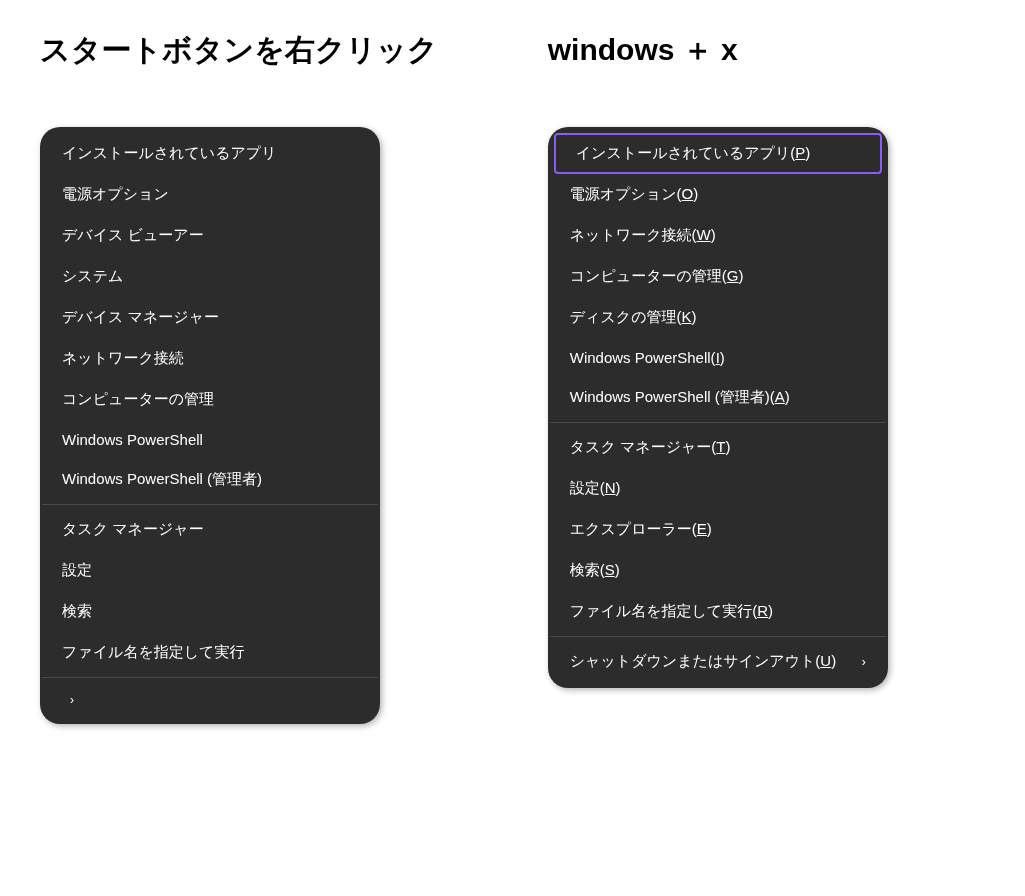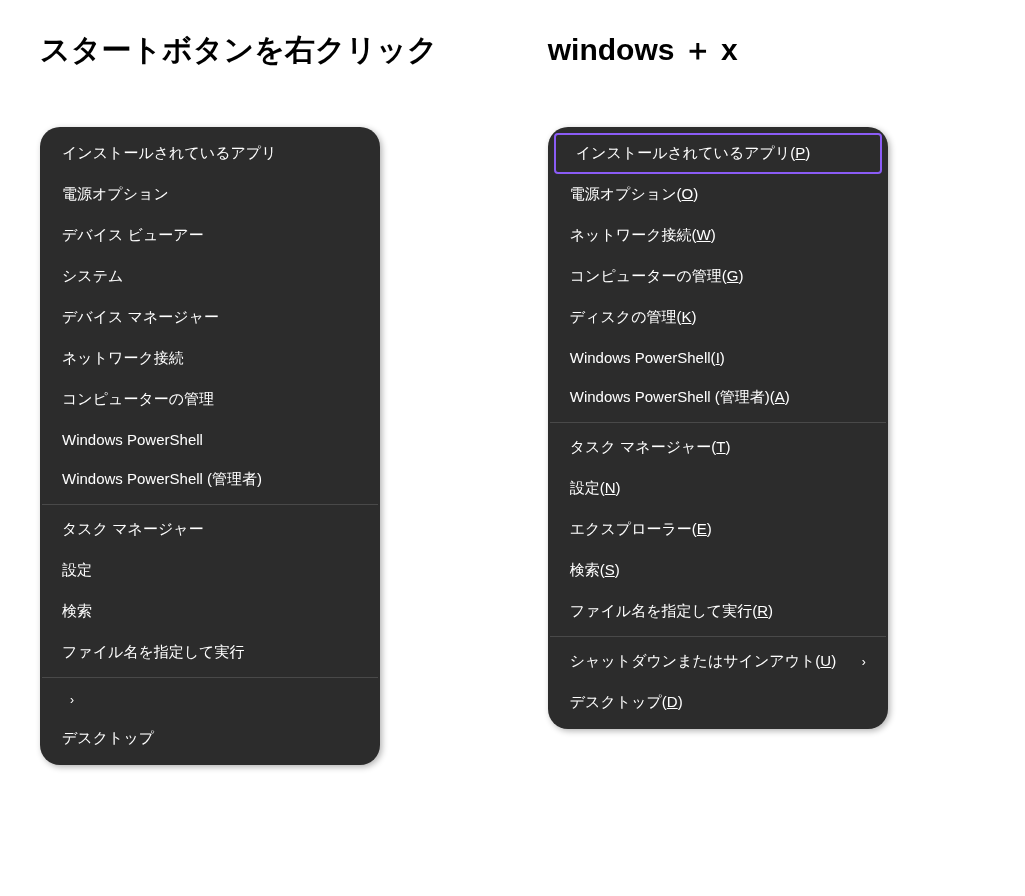--- a/index.html
+++ b/index.html
@@ -107,23 +107,20 @@
         <div class="menu-item">
           <span class="label-wrap">検索</span>
         </div>
         <div class="menu-item">
           <span class="label-wrap">ファイル名を指定して実行</span>
         </div>
         <div class="menu-separator"></div>
         <div class="menu-item">
           <span class="chevron">›</span>
         </div>
-        <div class="menu-item">
-          <span class="label-wrap">デスクトップ</span>
-        </div>
       </div>
   </div>
   <div class="column">
     <div class="heading">windows ＋ x</div>
     <div class="menu" id="right-menu">
         <div class="menu-item highlighted">
           <span class="label-wrap">インストールされているアプリ(<span class="accel">P</span>)</span>
         </div>
         <div class="menu-item">
           <span class="label-wrap">電源オプション(<span class="accel">O</span>)</span>
@@ -157,18 +154,15 @@
           <span class="label-wrap">検索(<span class="accel">S</span>)</span>
         </div>
         <div class="menu-item">
           <span class="label-wrap">ファイル名を指定して実行(<span class="accel">R</span>)</span>
         </div>
         <div class="menu-separator"></div>
         <div class="menu-item">
           <span class="label-wrap">シャットダウンまたはサインアウト(<span class="accel">U</span>)</span>
           <span class="chevron">›</span>
         </div>
-        <div class="menu-item">
-          <span class="label-wrap">デスクトップ(<span class="accel">D</span>)</span>
-        </div>
       </div>
   </div>
 </div>
 
 </body></html>

